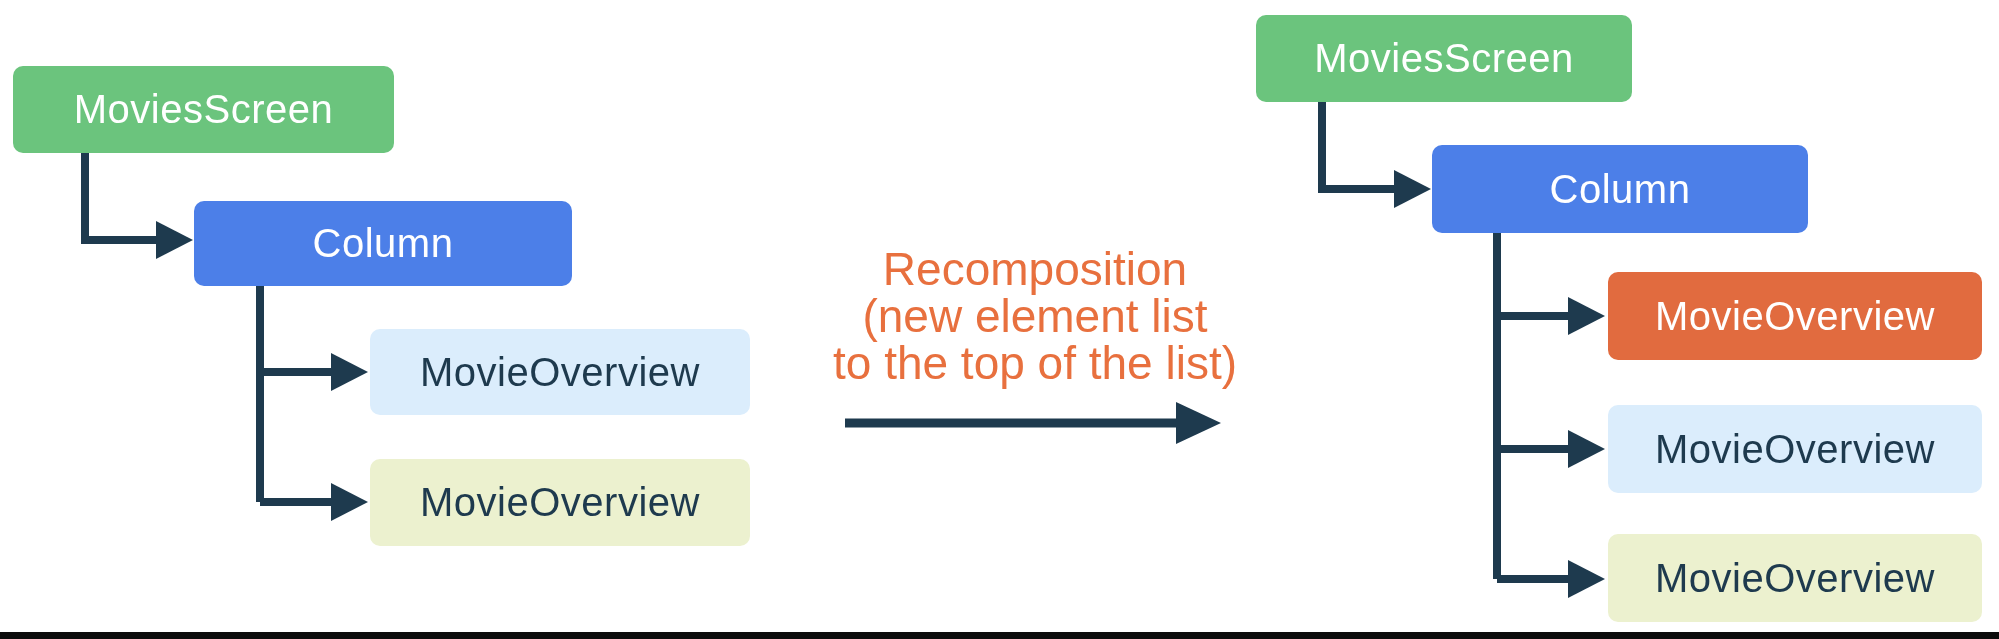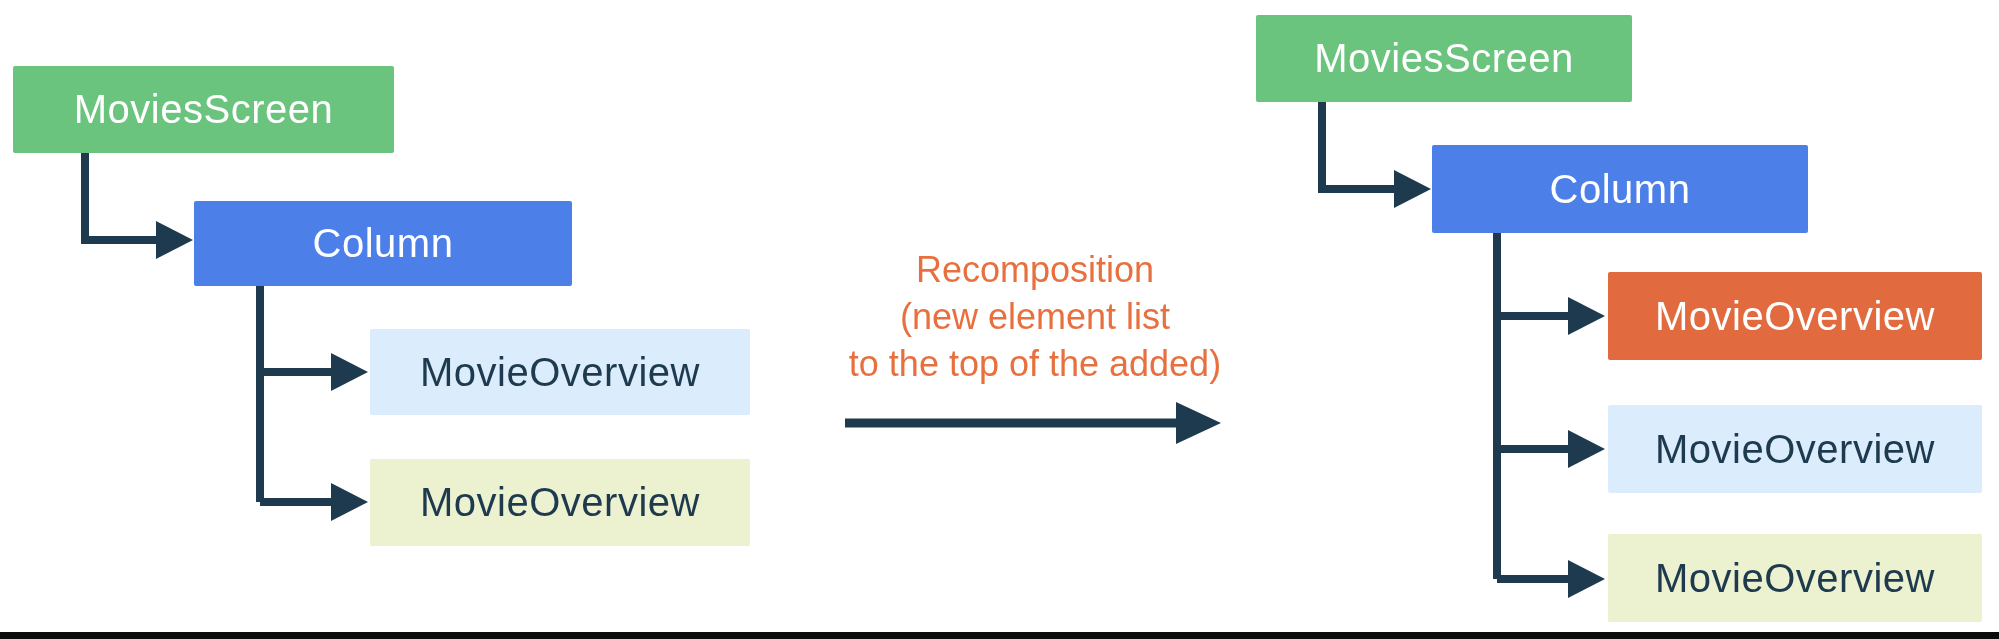--- a/index.html
+++ b/index.html
@@ -6,40 +6,40 @@
   #canvas {
     position: relative;
     width: 1999px;
     height: 639px;
     background: #ffffff;
     overflow: hidden;
     font-family: "Liberation Sans", sans-serif;
   }
   .node {
     position: absolute;
-    border-radius: 2px;
+    border-radius: 10px;
     display: flex;
     align-items: center;
     justify-content: center;
     font-size: 40px;
     letter-spacing: 0.5px;
     white-space: nowrap;
   }
   #connector-layer {
     position: absolute;
     left: 0; top: 0;
     width: 1999px; height: 639px;
   }
   .caption {
     position: absolute;
     left: 810px;
     top: 246px;
     width: 450px;
     text-align: center;
-    font-size: 36px;
+    font-size: 46px;
     line-height: 47px;
   }
   .bottom-bar {
     position: absolute;
     left: 0; right: 0; bottom: 0;
     height: 7px;
   }
 </style>
 </head>
 <body>
@@ -76,21 +76,21 @@
 
   <div class="node" style="left: 194px; top: 201px; width: 378px; height: 85px; background: rgb(76, 127, 232); color: rgb(255, 255, 255);">Column</div>
 
   <div class="node" style="left: 370px; top: 329px; width: 380px; height: 86px; background: rgb(219, 237, 252); color: rgb(30, 58, 78);">MovieOverview</div>
 
   <div class="node" style="left: 370px; top: 459px; width: 380px; height: 87px; background: rgb(236, 241, 207); color: rgb(30, 58, 78);">MovieOverview</div>
 
   <div class="caption" style="color: rgb(232, 112, 62);">
     <div>Recomposition</div>
     <div>(new element list</div>
-    <div>to the top of the added)</div>
+    <div>to the top of the list)</div>
   </div>
 
   <div class="node" style="left: 1256px; top: 15px; width: 376px; height: 87px; background: rgb(107, 196, 125); color: rgb(255, 255, 255);">MoviesScreen</div>
 
   <div class="node" style="left: 1432px; top: 145px; width: 376px; height: 88px; background: rgb(76, 127, 232); color: rgb(255, 255, 255);">Column</div>
 
   <div class="node" style="left: 1608px; top: 272px; width: 374px; height: 88px; background: rgb(225, 107, 63); color: rgb(255, 255, 255);">MovieOverview</div>
 
   <div class="node" style="left: 1608px; top: 405px; width: 374px; height: 88px; background: rgb(219, 237, 252); color: rgb(30, 58, 78);">MovieOverview</div>
 

